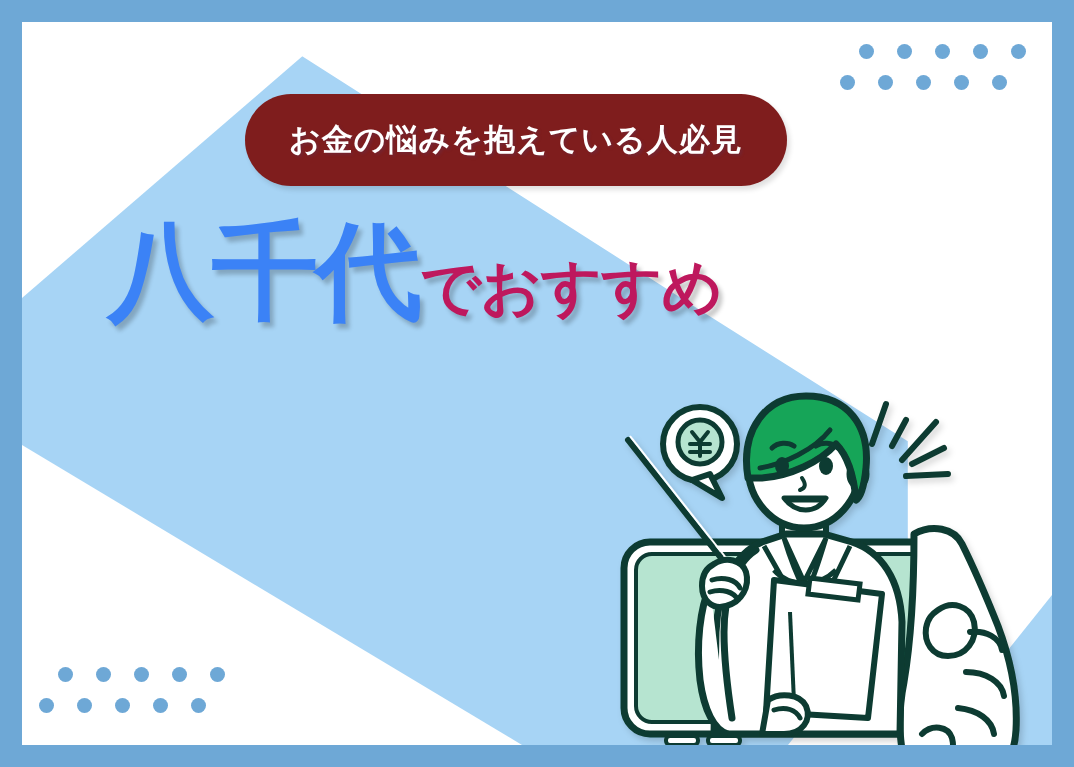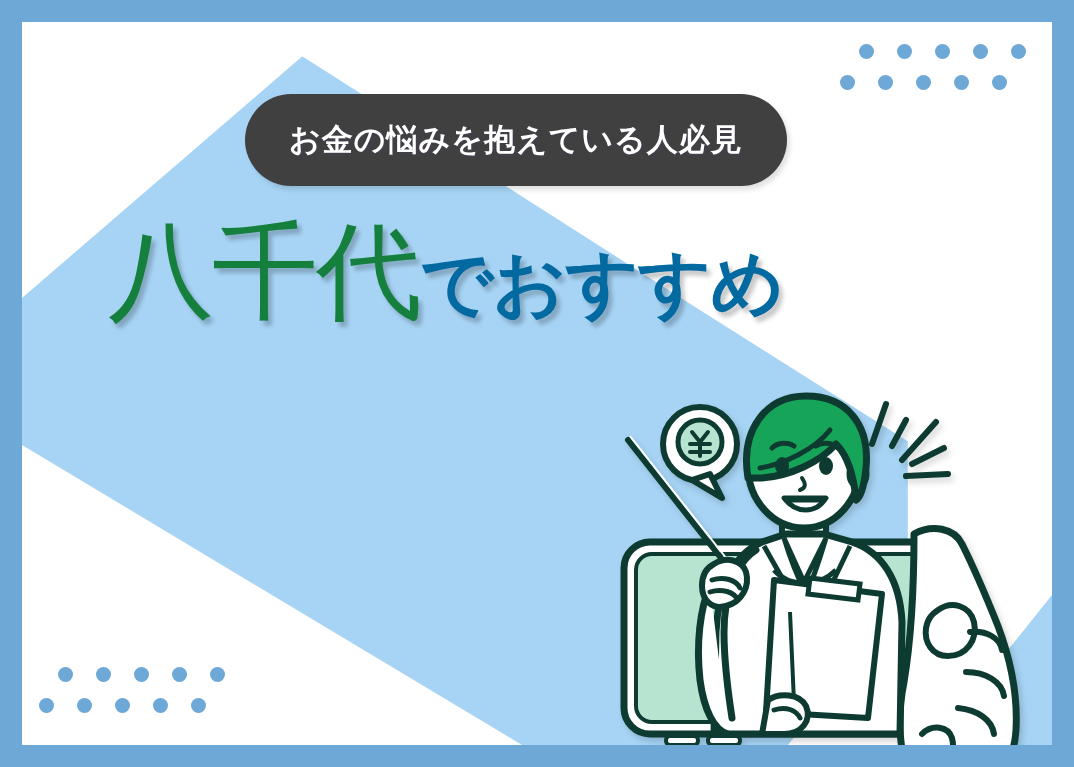--- a/index.html
+++ b/index.html
@@ -84,21 +84,21 @@
   #dots-bl { left: 36px; bottom: 32px; }
   #dots-bl .dot-row.offset { margin-left: -19px; }
 
   
   #badge {
     position: absolute;
     left: 223px; top: 72px;
     height: 92px;
     padding: 0 44px;
     display: flex; align-items: center; justify-content: center;
-    background: #404040;
+    background: #7f1d1d;
     border-radius: 46px;
     box-shadow: 3px 4px 5px rgba(0,0,0,0.12);
   }
   #badge-text {
     color: #ffffff;
     font-size: 31px;
     font-weight: 700;
     letter-spacing: 1px;
     white-space: nowrap;
     text-shadow: 2px 2px 3px rgba(80,60,110,0.25);
@@ -112,28 +112,28 @@
   }
   .hl-line {
     display: block;
     white-space: nowrap;
     line-height: 1.0;
     margin-bottom: 36px;
     text-shadow: 4px 5px 4px rgba(0,0,0,0.22);
   }
   .hl-accent {
     font-size: 106px;
-    font-weight: 400;
-    color: #15803d;
+    font-weight: 700;
+    color: #3b82f6;
     letter-spacing: -2px;
   }
   .hl-main {
-    font-size: 72px;
+    font-size: 60px;
     font-weight: 700;
-    color: #0369a1;
+    color: #be185d;
     letter-spacing: -1px;
   }
   #hl-line2, #hl-line3 { font-size: 0; }
 
   
   #illustration {
     position: absolute;
     left: 592px; top: 360px;
     width: 470px; height: 400px;
   }

